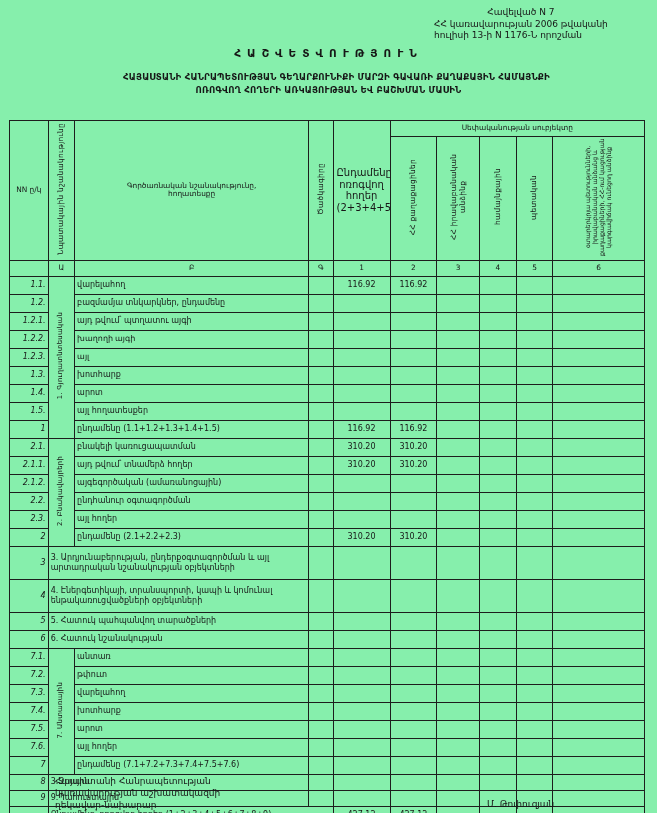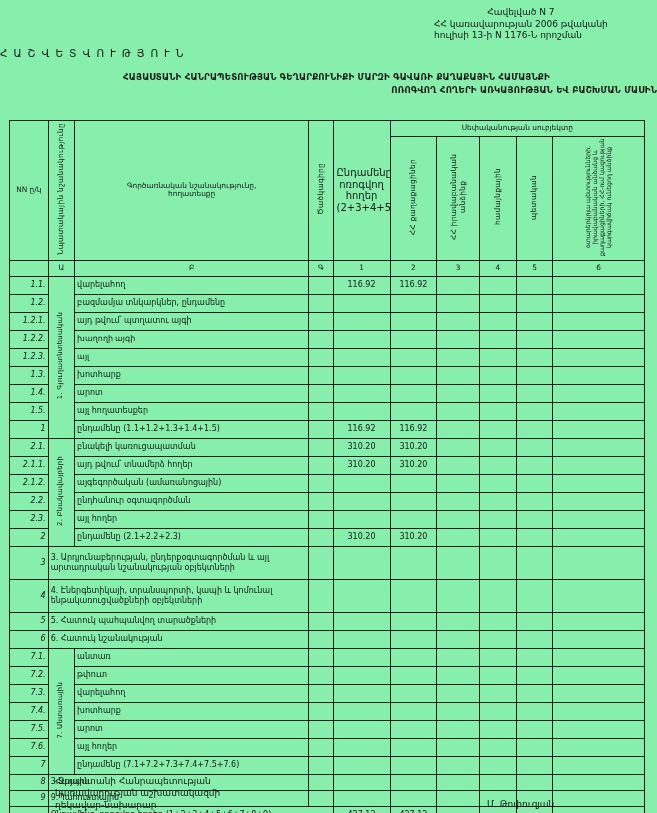--- a/index.html
+++ b/index.html
@@ -6,24 +6,24 @@
   body{background:#d9d9d9;}
   .page{
     width:657px;height:813px;margin:0 auto;position:relative;overflow:hidden;
     background:#86efac;color:#161616;
     font-family:"DejaVu Sans",sans-serif;
   }
   
   .appendix{position:absolute;top:7px;left:434px;font-size:9px;line-height:1.3;}
   .appendix .ctr{text-align:center;}
   
-  .title{position:absolute;top:47px;left:0;width:100%;text-align:left;
-         font-size:10.5px;font-weight:normal;letter-spacing:6px;}
+  .title{position:absolute;top:47px;left:0;width:100%;text-align:center;
+         font-size:10.5px;font-weight:bold;letter-spacing:6px;}
   .sub1{position:absolute;top:72px;left:0;width:100%;text-align:center;font-size:8.6px;font-weight:bold;letter-spacing:.2px;margin-left:8px;}
-  .sub2{position:absolute;top:85px;left:0;width:100%;text-align:right;font-size:8.6px;font-weight:bold;letter-spacing:.2px;}
+  .sub2{position:absolute;top:85px;left:0;width:100%;text-align:center;font-size:8.6px;font-weight:bold;letter-spacing:.2px;}
   
   table.report{position:absolute;top:120px;left:9px;border-collapse:collapse;table-layout:fixed;width:636px;}
   .report th,.report td{border:1px solid #1d1d1d;padding:1px 2px;font-weight:normal;
     font-size:8px;line-height:1.15;vertical-align:middle;overflow:hidden;}
   .c-nn{width:38px}.c-purpose{width:26px}.c-func{width:230px}.c-code{width:24px}
   .c-total{width:56px}.c-o1{width:46px}.c-o2{width:42px}.c-o3{width:36px}.c-o4{width:36px}.c-o5{width:90px}
   .report thead th{text-align:center;font-size:7.4px;padding:1px;}
   .h1 th{height:13px;}
   .owners-row th{height:118px;}
   .idx th{height:13px;font-size:8px;}

